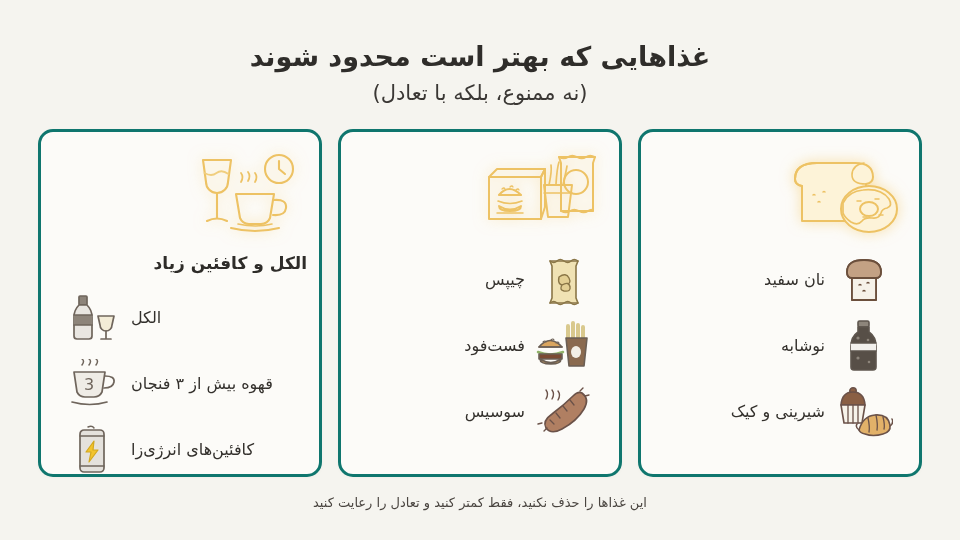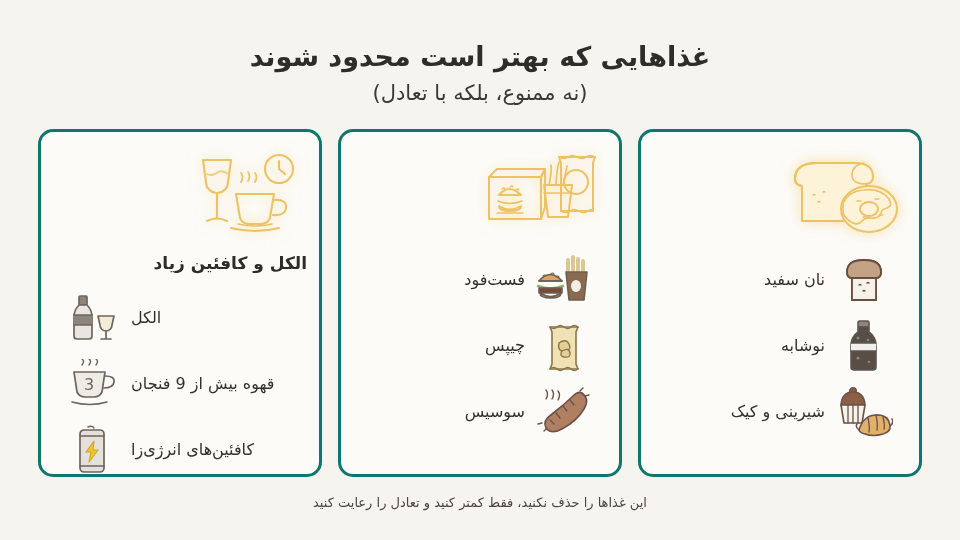--- a/index.html
+++ b/index.html
@@ -202,21 +202,21 @@
             <svg width="56" height="50" viewBox="0 0 56 50" fill="none" stroke="#6f655c" stroke-width="1.7" stroke-linecap="round" stroke-linejoin="round">
               <path d="M18 6 q3 -4 0 -6" stroke-width="1.5"></path>
               <path d="M25 6 q3 -4 0 -6" stroke-width="1.5"></path>
               <path d="M32 6 q3 -4 0 -6" stroke-width="1.5"></path>
               <path d="M10 13 H41 L38 33 a9 9 0 0 1 -8 5 H21 a9 9 0 0 1 -8 -5 Z" fill="#efece6"></path>
               <path d="M41 17 q10 0 9 6 q-1 6 -10 6"></path>
               <path d="M8 43 q18 5 35 0"></path>
               <text x="25" y="31" font-family="DejaVu Sans, sans-serif" font-size="16" fill="#6f655c" stroke="none" text-anchor="middle">3</text>
             </svg>
           </span>
-          <span class="item-label">قهوه بیش از 9 فنجان</span>
+          <span class="item-label">قهوه بیش از ۳ فنجان</span>
         </div>
 
         <div class="item">
           <span class="item-icon">
             <svg width="44" height="52" viewBox="0 0 44 52" fill="none" stroke="#6f655c" stroke-width="1.7" stroke-linejoin="round" stroke-linecap="round">
               <path d="M18 3 q4 -2 6 1" stroke-width="1.5"></path>
               <rect x="10" y="6" width="24" height="42" rx="4" fill="#e4e1dc"></rect>
               <path d="M10 12 H34 M10 42 H34" stroke-width="1.4"></path>
               <path d="M24 17 L16 28 h5 l-2 10 l9 -12 h-5 Z" fill="#f2c42e" stroke="#d3a81f" stroke-width="1.2"></path>
             </svg>
@@ -249,48 +249,48 @@
           <path d="M21 52 q12 5 24 0" stroke-width="1.6"></path>
           <path d="M22 57 q11 7 22 0 q0 5 -11 5 q-11 0 -11 -5 Z"></path>
           <path d="M25 40 q2 -2 3 0 M33 38 q2 -2 3 0 M39 41 q2 -2 3 0" stroke-width="1.3"></path>
           <path d="M20 64 H46" stroke-width="1.5"></path>
         </svg>
       </div>
       <div class="items">
 
         <div class="item">
           <span class="item-icon">
+            <svg width="44" height="52" viewBox="0 0 44 52" fill="none" stroke="#8a7647" stroke-width="1.6" stroke-linejoin="round" stroke-linecap="round">
+              <path d="M8 7 H36 L34 12 V44 L36 49 H8 L10 44 V12 Z" fill="#f0e2b4"></path>
+              <path d="M8 7 q4 3 7 0 t7 0 t7 0 t7 0" stroke-width="1.4"></path>
+              <path d="M8 49 q4 -3 7 0 t7 0 t7 0 t7 0" stroke-width="1.4"></path>
+              <path d="M17 23 q7 -5 10 1 q3 6 -4 7 q-8 1 -6 -8 Z" fill="#e3cf93" stroke="#8a7647" stroke-width="1.4"></path>
+              <path d="M20 31 q7 -4 8 2 q1 5 -6 4 q-5 -1 -2 -6 Z" fill="#e3cf93" stroke="#8a7647" stroke-width="1.4"></path>
+            </svg>
+          </span>
+          <span class="item-label">چیپس</span>
+        </div>
+
+        <div class="item">
+          <span class="item-icon">
             <svg width="58" height="50" viewBox="0 0 58 50" fill="none" stroke="#6b5f55" stroke-width="1.6" stroke-linecap="round" stroke-linejoin="round">
 
               <path d="M33 18 V5 M38 18 V2 M43 18 V4 M48 18 V6" stroke="#d9c98e" stroke-width="4"></path>
               <path d="M31 17 H52 L49 45 H34 Z" fill="#8a6a4f" stroke="#6b5f55"></path>
               <ellipse cx="41" cy="31" rx="5" ry="6" fill="#f3efe6" stroke="none"></ellipse>
 
               <path d="M4 26 q11 -13 23 0 Z" fill="#d9a55f"></path>
               <path d="M4 26 H27"></path>
               <path d="M3 31 q12 5 25 0" stroke="#8fb268" stroke-width="2.5" fill="none"></path>
               <rect x="4" y="33" width="23" height="5" fill="#7b4a33" stroke="#6b5f55"></rect>
               <path d="M5 38 q11 7 21 0 q0 5 -10 5 q-11 0 -11 -5 Z" fill="#d9a55f"></path>
               <path d="M8 21 q2 -2 3 0 M16 19 q2 -2 3 0 M21 22 q2 -2 3 0" stroke-width="1.1"></path>
             </svg>
           </span>
           <span class="item-label">فست‌فود</span>
-        </div>
-
-        <div class="item">
-          <span class="item-icon">
-            <svg width="44" height="52" viewBox="0 0 44 52" fill="none" stroke="#8a7647" stroke-width="1.6" stroke-linejoin="round" stroke-linecap="round">
-              <path d="M8 7 H36 L34 12 V44 L36 49 H8 L10 44 V12 Z" fill="#f0e2b4"></path>
-              <path d="M8 7 q4 3 7 0 t7 0 t7 0 t7 0" stroke-width="1.4"></path>
-              <path d="M8 49 q4 -3 7 0 t7 0 t7 0 t7 0" stroke-width="1.4"></path>
-              <path d="M17 23 q7 -5 10 1 q3 6 -4 7 q-8 1 -6 -8 Z" fill="#e3cf93" stroke="#8a7647" stroke-width="1.4"></path>
-              <path d="M20 31 q7 -4 8 2 q1 5 -6 4 q-5 -1 -2 -6 Z" fill="#e3cf93" stroke="#8a7647" stroke-width="1.4"></path>
-            </svg>
-          </span>
-          <span class="item-label">چیپس</span>
         </div>
 
         <div class="item">
           <span class="item-icon">
             <svg width="56" height="50" viewBox="0 0 56 50" fill="none" stroke="#6b5249" stroke-width="1.6" stroke-linecap="round" stroke-linejoin="round">
               <path d="M10 12 q3 -5 0 -9" stroke-width="1.4"></path>
               <path d="M16 12 q3 -5 0 -9" stroke-width="1.4"></path>
               <path d="M22 13 q3 -5 0 -9" stroke-width="1.4"></path>
               <path d="M46 6 q8 6 2 16 q-7 12 -22 20 q-11 6 -16 -1 q-4 -7 6 -14 q12 -9 21 -18 q5 -5 9 -3 Z" fill="#b07f62"></path>
               <path d="M44 4 l3 -3 M49 9 l4 -1" stroke-width="1.4"></path>

